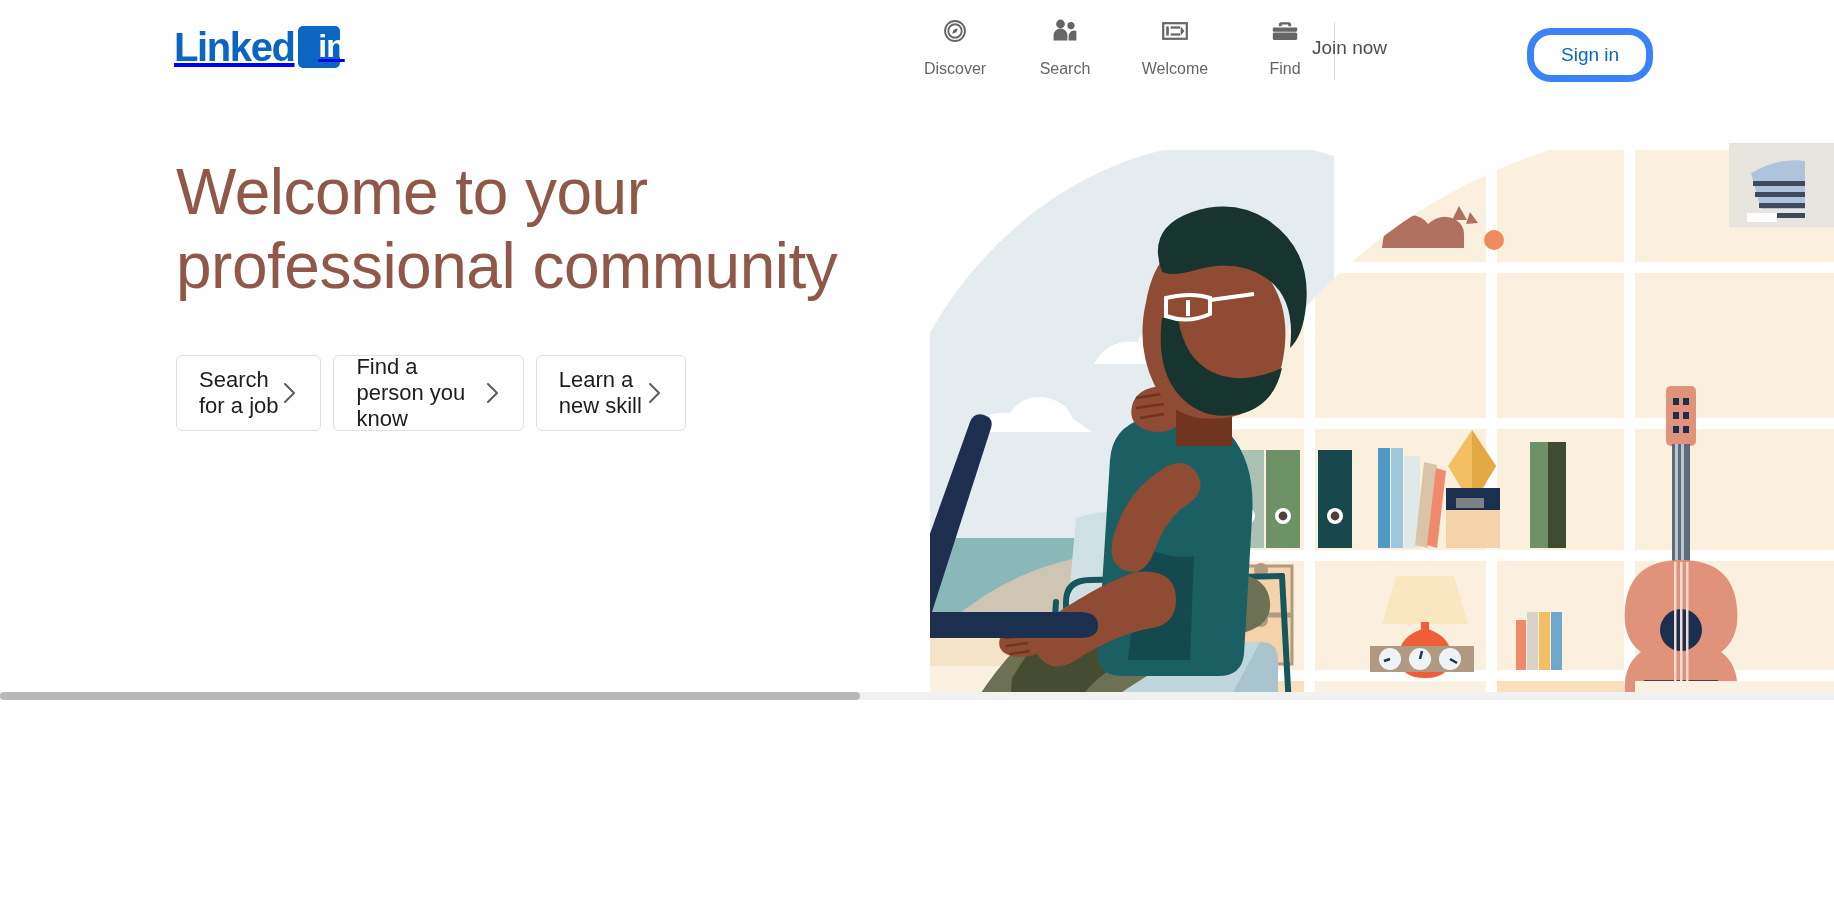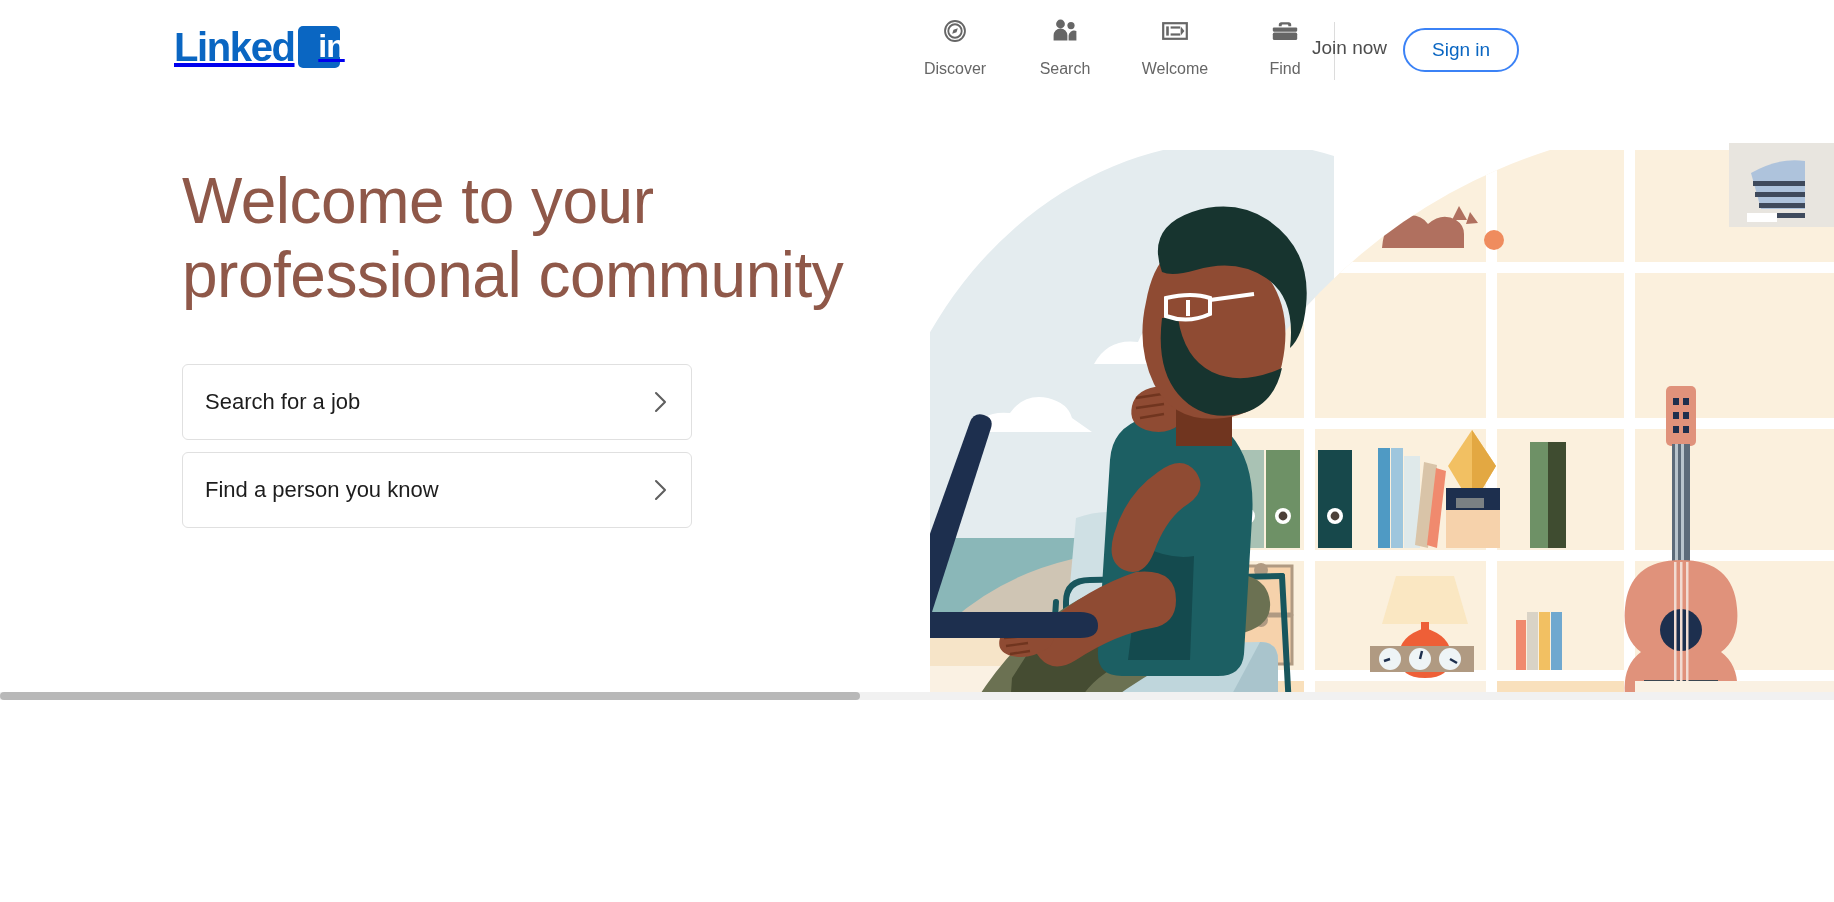--- a/index.html
+++ b/index.html
@@ -120,56 +120,55 @@
     border-radius: 24px;
     cursor: pointer;
     background: transparent;
     border: none;
     white-space: nowrap;
     font-family: "Liberation Sans", sans-serif;
   }
 
   .sign-in {
     position: absolute;
-    left: 1403px;
+    left: 1527px;
     top: 28px;
     font-size: 19px;
     color: #0a66c2;
     background: #ffffff;
-    border: 2px solid #3b82f6;
+    border: 7px solid #3b82f6;
     border-radius: 24px;
     padding: 9px 27px;
     cursor: pointer;
     white-space: nowrap;
     font-family: "Liberation Sans", sans-serif;
     font-weight: 400;
   }
 
   
   .hero-left {
     position: absolute;
     left: 176px;
-    top: 164px;
+    top: 155px;
     width: 700px;
-    margin-left: 6px;
   }
   .headline {
     font-size: 64px;
     line-height: 1.16;
     font-weight: 300;
     color: #8f5849;
     letter-spacing: -0.5px;
     white-space: pre-line;
     font-family: "Liberation Sans", sans-serif;
   }
 
   .cta-list {
     margin-top: 52px;
     display: flex;
-    flex-direction: column;
+    flex-direction: row;
     gap: 12px;
     width: 510px;
   }
   .cta-card {
     height: 76px;
     border: 1px solid #e0e0e0;
     border-radius: 6px;
     background: #ffffff;
     display: flex;
     align-items: center;
@@ -327,20 +326,28 @@
 
       <a class="cta-card" href="#">
         <span class="cta-label">Find a person you know</span>
         <span class="cta-chevron">
           <svg width="18" height="28" viewBox="0 0 18 28" fill="none" stroke="#5f5f5f" stroke-width="2.1" stroke-linecap="round" stroke-linejoin="round">
             <polyline points="5,5 14,14 5,23"></polyline>
           </svg>
         </span>
       </a>
 
+      <a class="cta-card" href="#">
+        <span class="cta-label">Learn a new skill</span>
+        <span class="cta-chevron">
+          <svg width="18" height="28" viewBox="0 0 18 28" fill="none" stroke="#5f5f5f" stroke-width="2.1" stroke-linecap="round" stroke-linejoin="round">
+            <polyline points="5,5 14,14 5,23"></polyline>
+          </svg>
+        </span>
+      </a>
 
     </div>
   </section>
 
   <div class="illustration">
     <svg viewBox="0 0 904 700" xmlns="http://www.w3.org/2000/svg">
 
       <path d="M0 660 A 370 430 0 0 1 404 6 L 404 660 Z" fill="#e4ecef"></path>
 
       <path d="M0 388 L 404 388 L 404 470 L 0 470 Z" fill="#85b4b4" opacity="0.95"></path>

